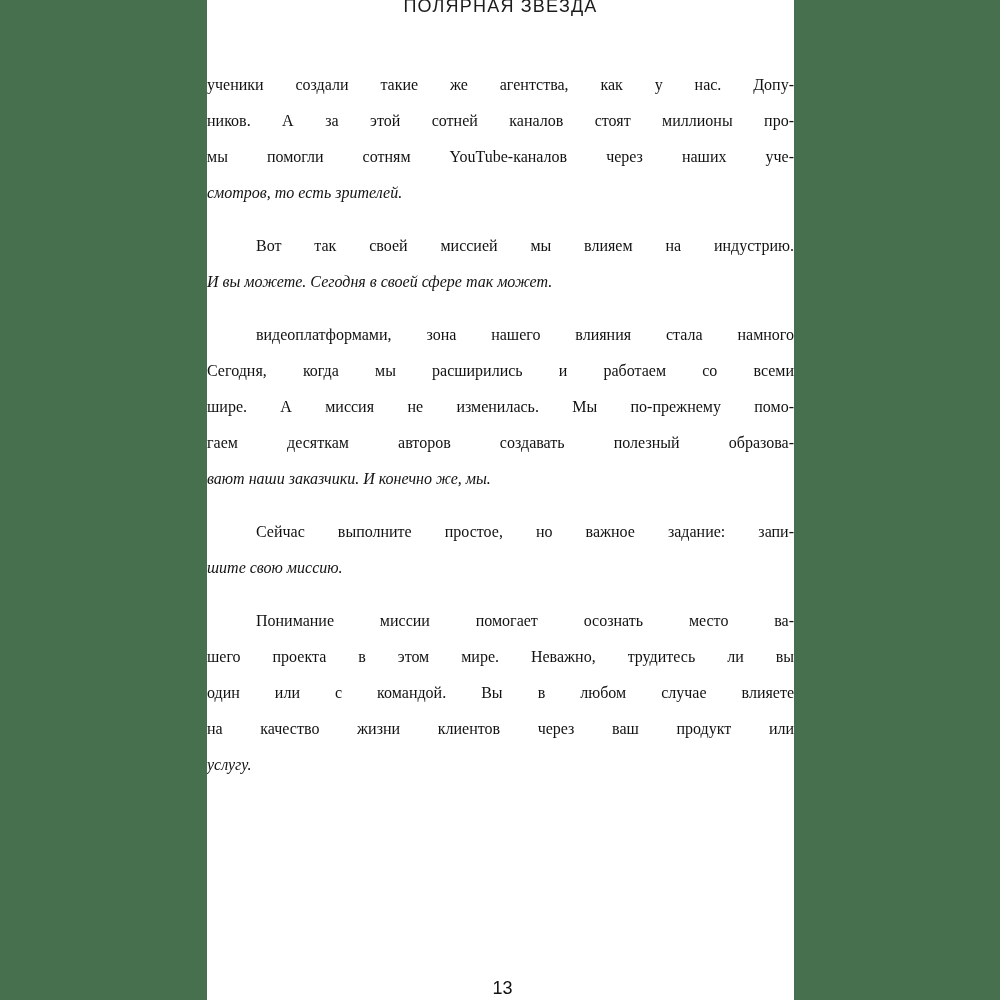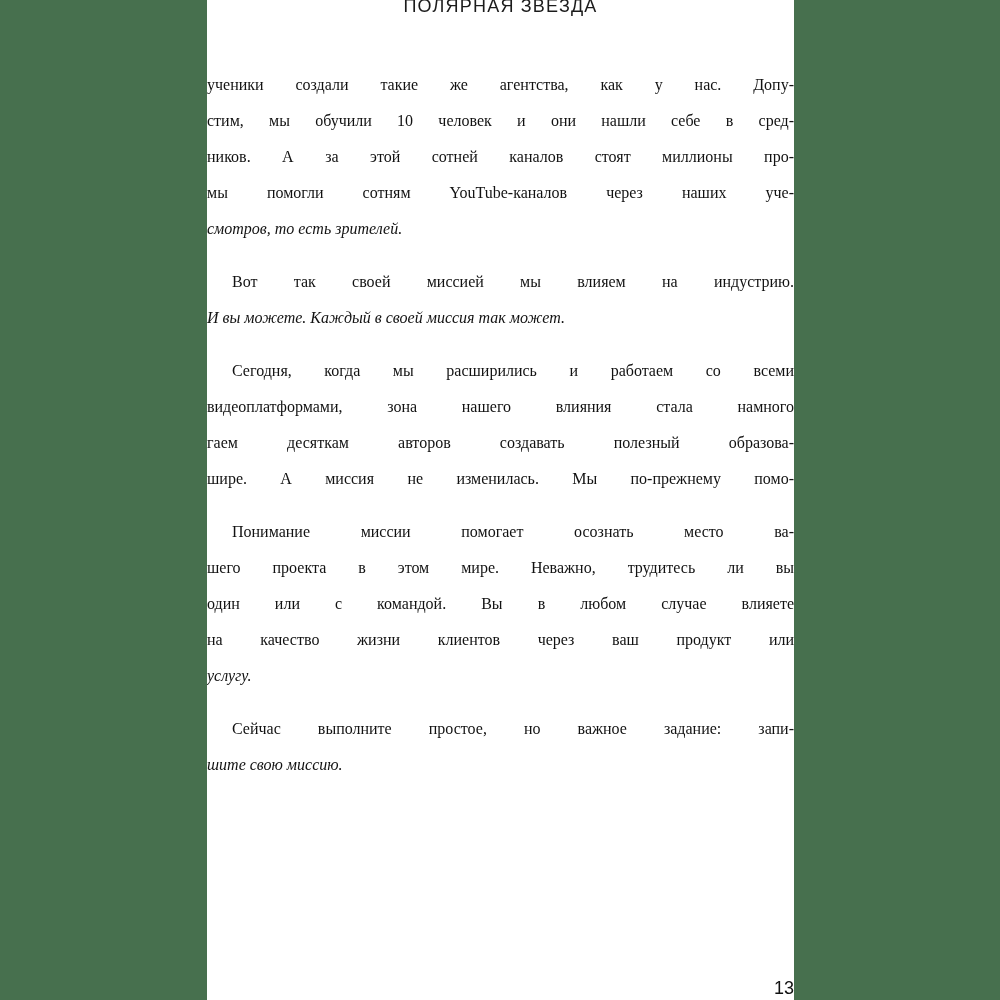--- a/index.html
+++ b/index.html
@@ -32,68 +32,68 @@
     color: #1b1b1b;
     white-space: nowrap;
   }
   .text-block {
     margin-top: 51px;
     font-size: 16px; line-height: 36px;
     color: #121212;
   }
   .para { text-align: justify; }
   .para + .para { margin-top: 17px; }
-  .para.indent .line:first-child { text-indent: 25px; }
+  .para.indent .line:first-child { text-indent: 25px; margin-left: 24px; }
   .line {
     text-align: justify;
     text-align-last: justify;
     white-space: normal;
   }
   .line.final { text-align-last: left; font-style: italic; }
   .page-number {
     position: absolute; bottom: 2px; left: 4px; right: 0;
-    text-align: right;
+    text-align: center;
     font-family: "Liberation Sans", "DejaVu Sans", sans-serif;
     font-size: 18px; line-height: 20px;
     color: #111111;
   }
 </style>
 </head>
 <body>
 
 <div class="stage">
   <div class="page" style="background: rgb(255, 255, 255);">
     <div class="running-head">ПОЛЯРНАЯ ЗВЕЗДА</div>
     <div class="text-block" style="color: rgb(18, 18, 18);">
         <div class="para">
           <div class="line">ученики создали такие же агентства, как у нас. Допу-</div>
-          <div class="line">стим, мы обучили 10 человек и они нашли себе в сред-</div>
           <div class="line">ников. А за этой сотней каналов стоят миллионы про-</div>
           <div class="line">мы помогли сотням YouTube-каналов через наших уче-</div>
           <div class="line final">смотров, то есть зрителей.</div>
         </div>
         <div class="para indent">
           <div class="line">Вот так своей миссией мы влияем на индустрию.</div>
-          <div class="line final">И вы можете. Каждый в своей миссия так может.</div>
+          <div class="line final">И вы можете. Сегодня в своей сфере так может.</div>
         </div>
         <div class="para indent">
+          <div class="line">видеоплатформами, зона нашего влияния стала намного</div>
           <div class="line">Сегодня, когда мы расширились и работаем со всеми</div>
-          <div class="line">видеоплатформами, зона нашего влияния стала намного</div>
+          <div class="line">шире. А миссия не изменилась. Мы по-прежнему помо-</div>
           <div class="line">гаем десяткам авторов создавать полезный образова-</div>
-          <div class="line">шире. А миссия не изменилась. Мы по-прежнему помо-</div>
+          <div class="line final">вают наши заказчики. И конечно же, мы.</div>
+        </div>
+        <div class="para indent">
+          <div class="line">Сейчас выполните простое, но важное задание: запи-</div>
+          <div class="line final">шите свою миссию.</div>
         </div>
         <div class="para indent">
           <div class="line">Понимание миссии помогает осознать место ва-</div>
           <div class="line">шего проекта в этом мире. Неважно, трудитесь ли вы</div>
           <div class="line">один или с командой. Вы в любом случае влияете</div>
           <div class="line">на качество жизни клиентов через ваш продукт или</div>
           <div class="line final">услугу.</div>
-        </div>
-        <div class="para indent">
-          <div class="line">Сейчас выполните простое, но важное задание: запи-</div>
-          <div class="line final">шите свою миссию.</div>
         </div>
       </div>
     <div class="page-number">13</div>
   </div>
   <div class="margin-bar left" style="background: rgb(71, 112, 78);"></div>
   <div class="margin-bar right" style="background: rgb(71, 112, 78);"></div>
 </div>
 
 </body></html>

